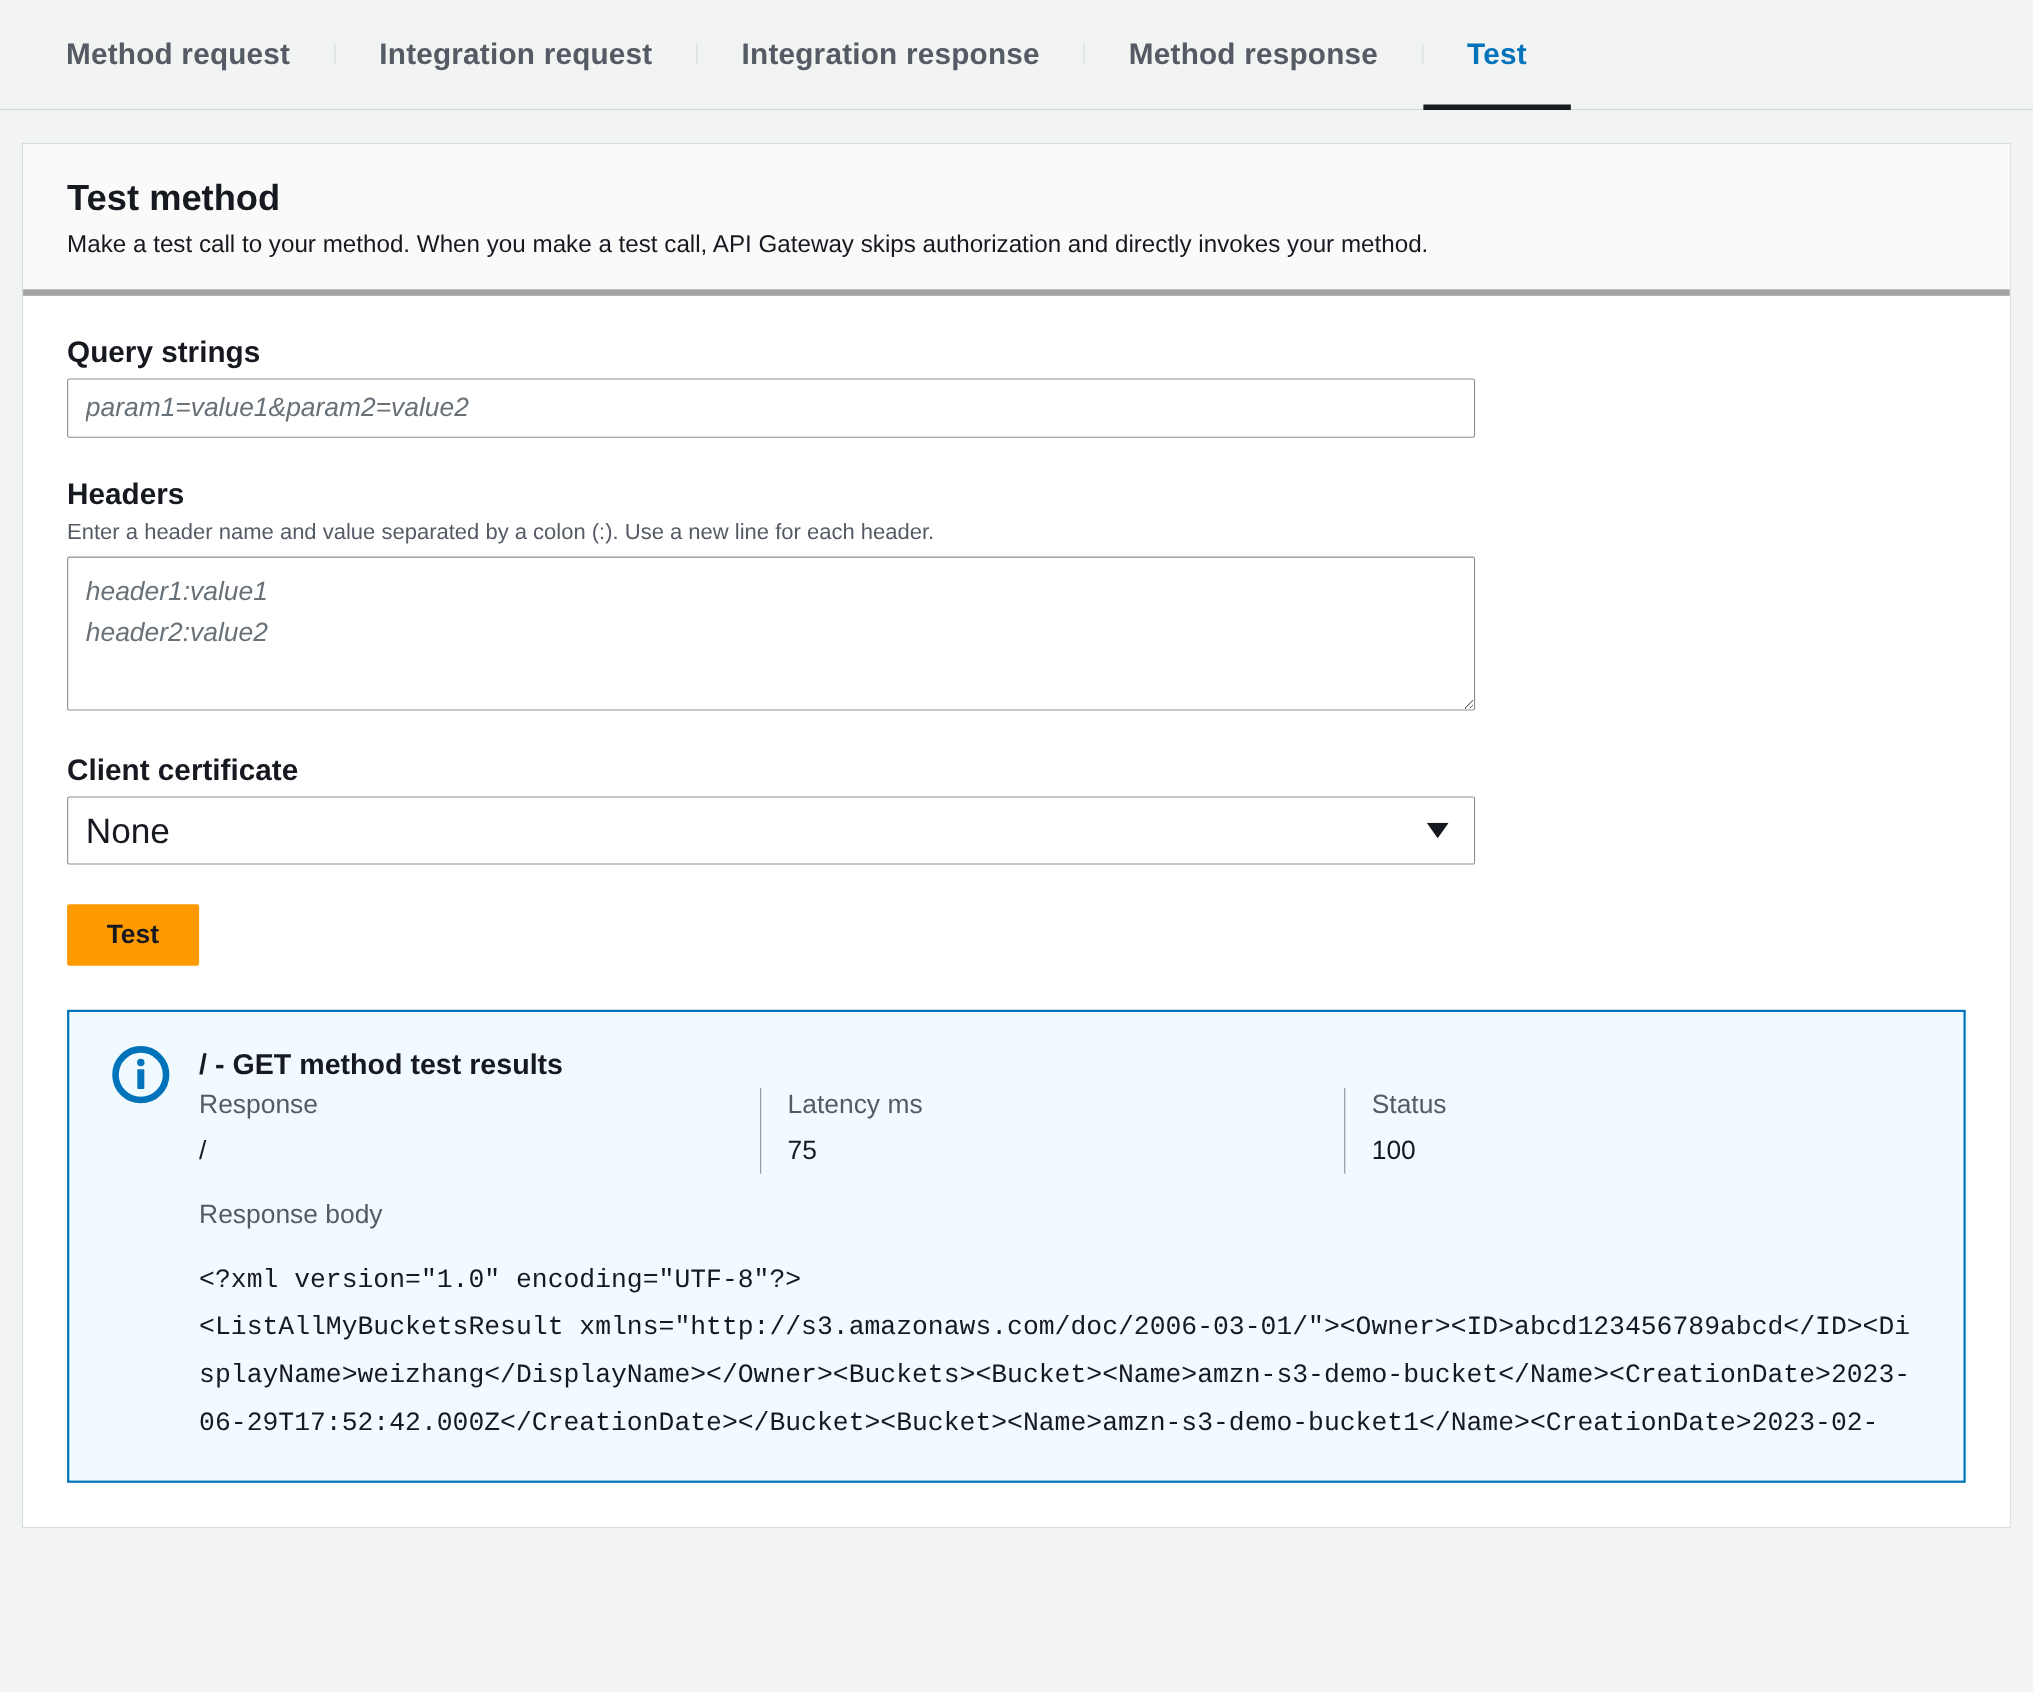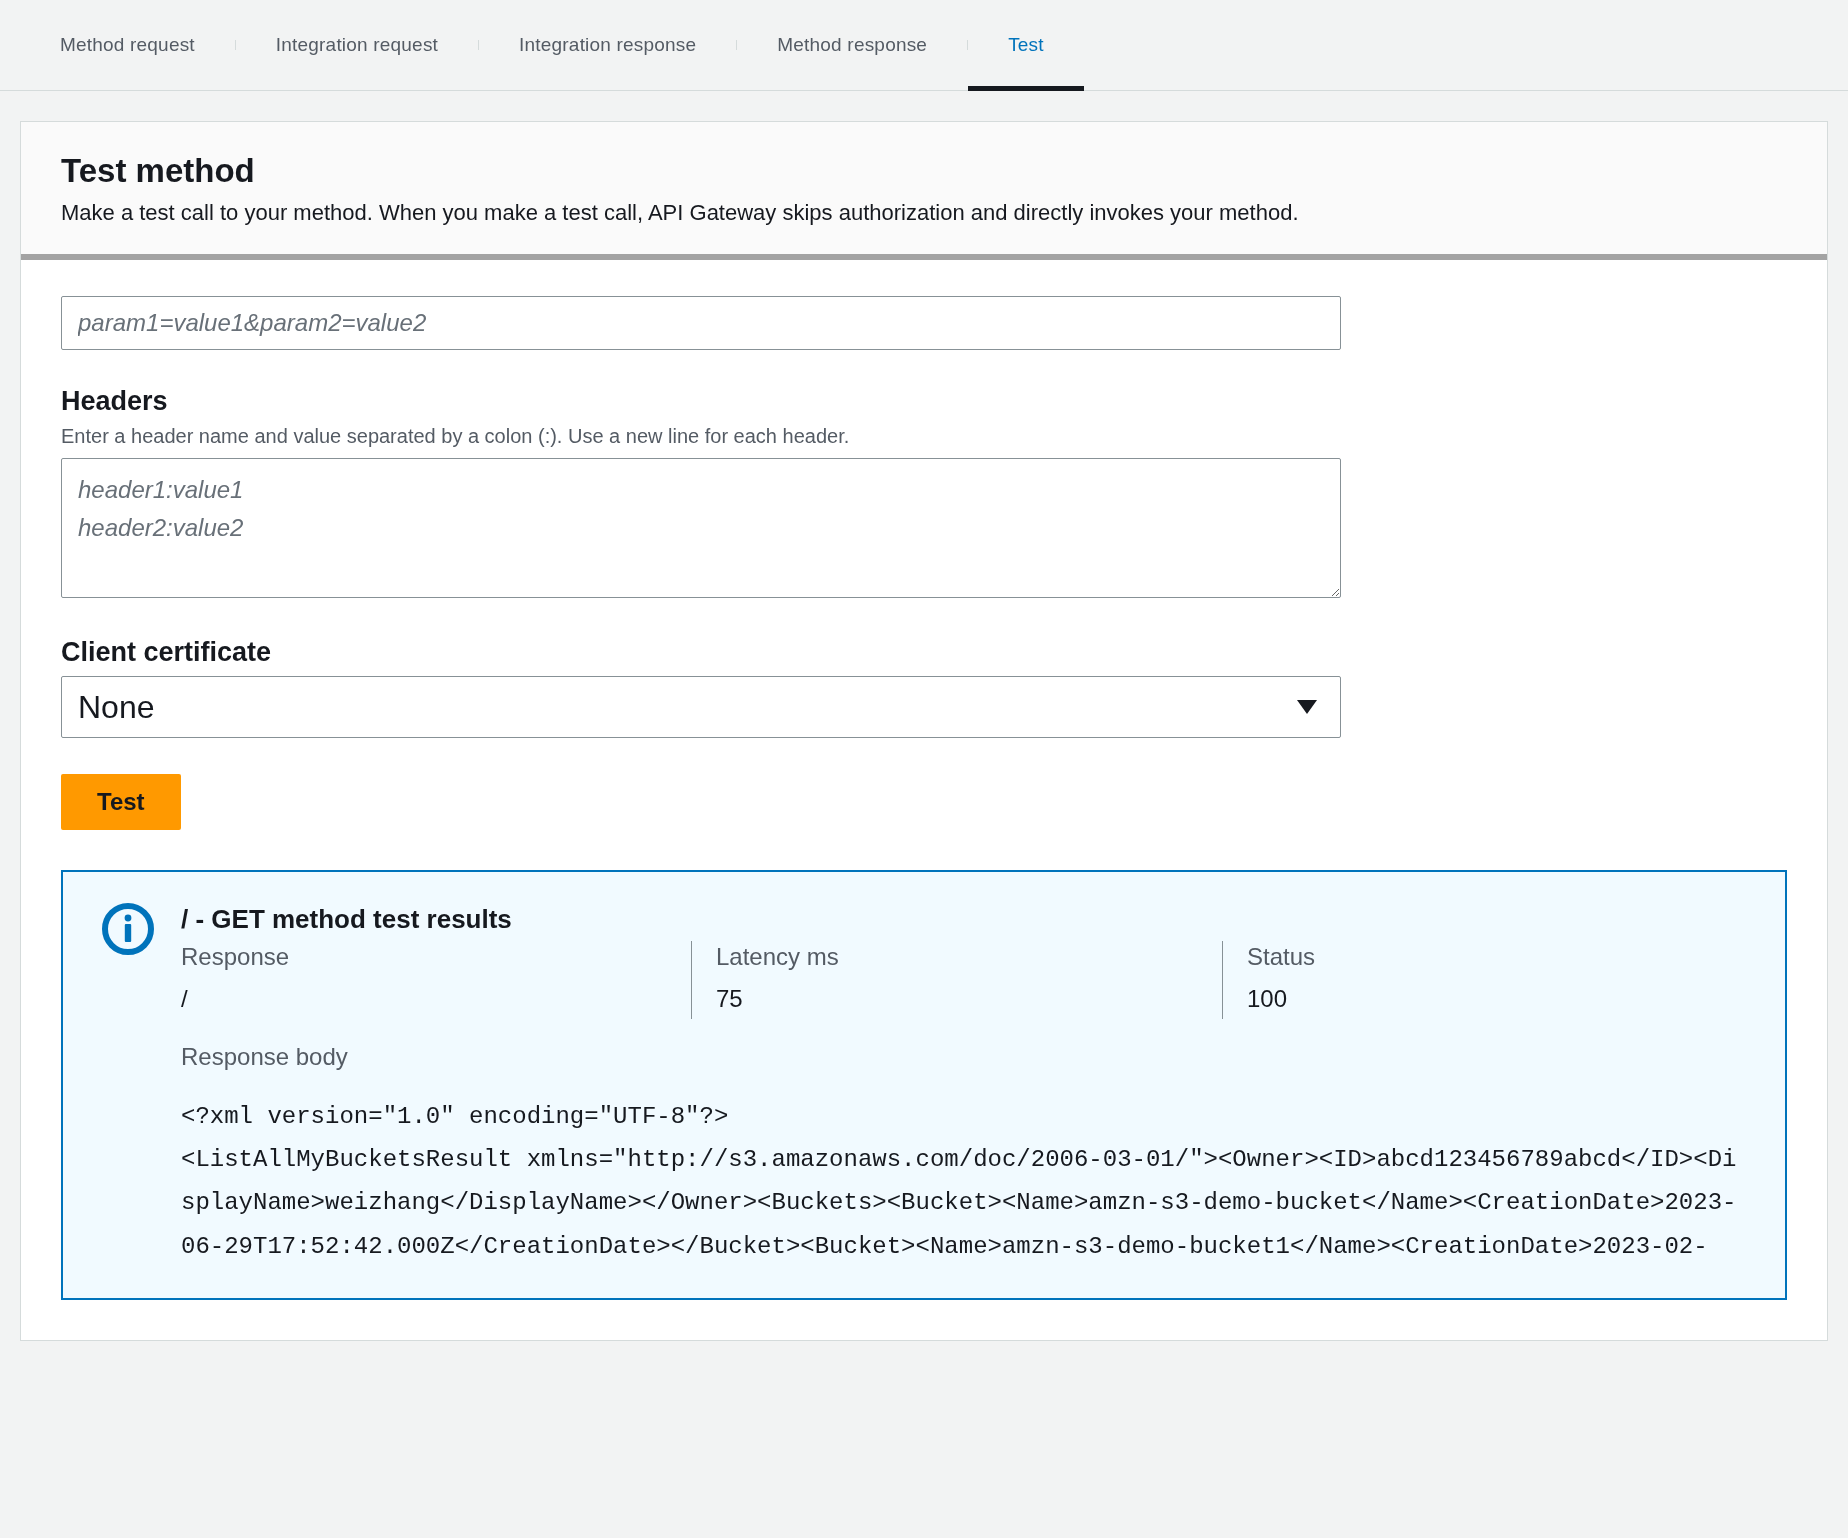--- a/index.html
+++ b/index.html
@@ -20,22 +20,22 @@
   
   .tabs {
     display: flex;
     align-items: stretch;
     padding: 0 20px;
     border-bottom: 1px solid #d5dbdb;
     background: #f2f3f3;
   }
   .tab-item {
     padding: 34px 40px;
-    font-size: 19px;
-    font-weight: 400;
+    font-size: 27px;
+    font-weight: 700;
     color: #545b64;
     position: relative;
     cursor: pointer;
     letter-spacing: 0.2px;
   }
   .tab-sep {
     width: 1px;
     margin: 40px 0;
     background: #d5dbdb;
   }
@@ -226,20 +226,21 @@
   <div class="panel">
     <div class="panel-header">
       <h1 class="panel-title">Test method</h1>
       <p class="panel-desc">Make a test call to your method. When you make a test call, API Gateway skips authorization and directly invokes your method.</p>
     </div>
 
     <div class="panel-body">
 
       
       <div class="form-group">
+        <label class="form-label">Query strings</label>
         <input type="text" class="text-input" placeholder="param1=value1&amp;param2=value2" style="">
       </div>
 
       
       <div class="form-group">
         <label class="form-label">Headers</label>
         <p class="form-help">Enter a header name and value separated by a colon (:). Use a new line for each header.</p>
         <textarea class="textarea" placeholder="header1:value1
 header2:value2" style=""></textarea>
       </div>

